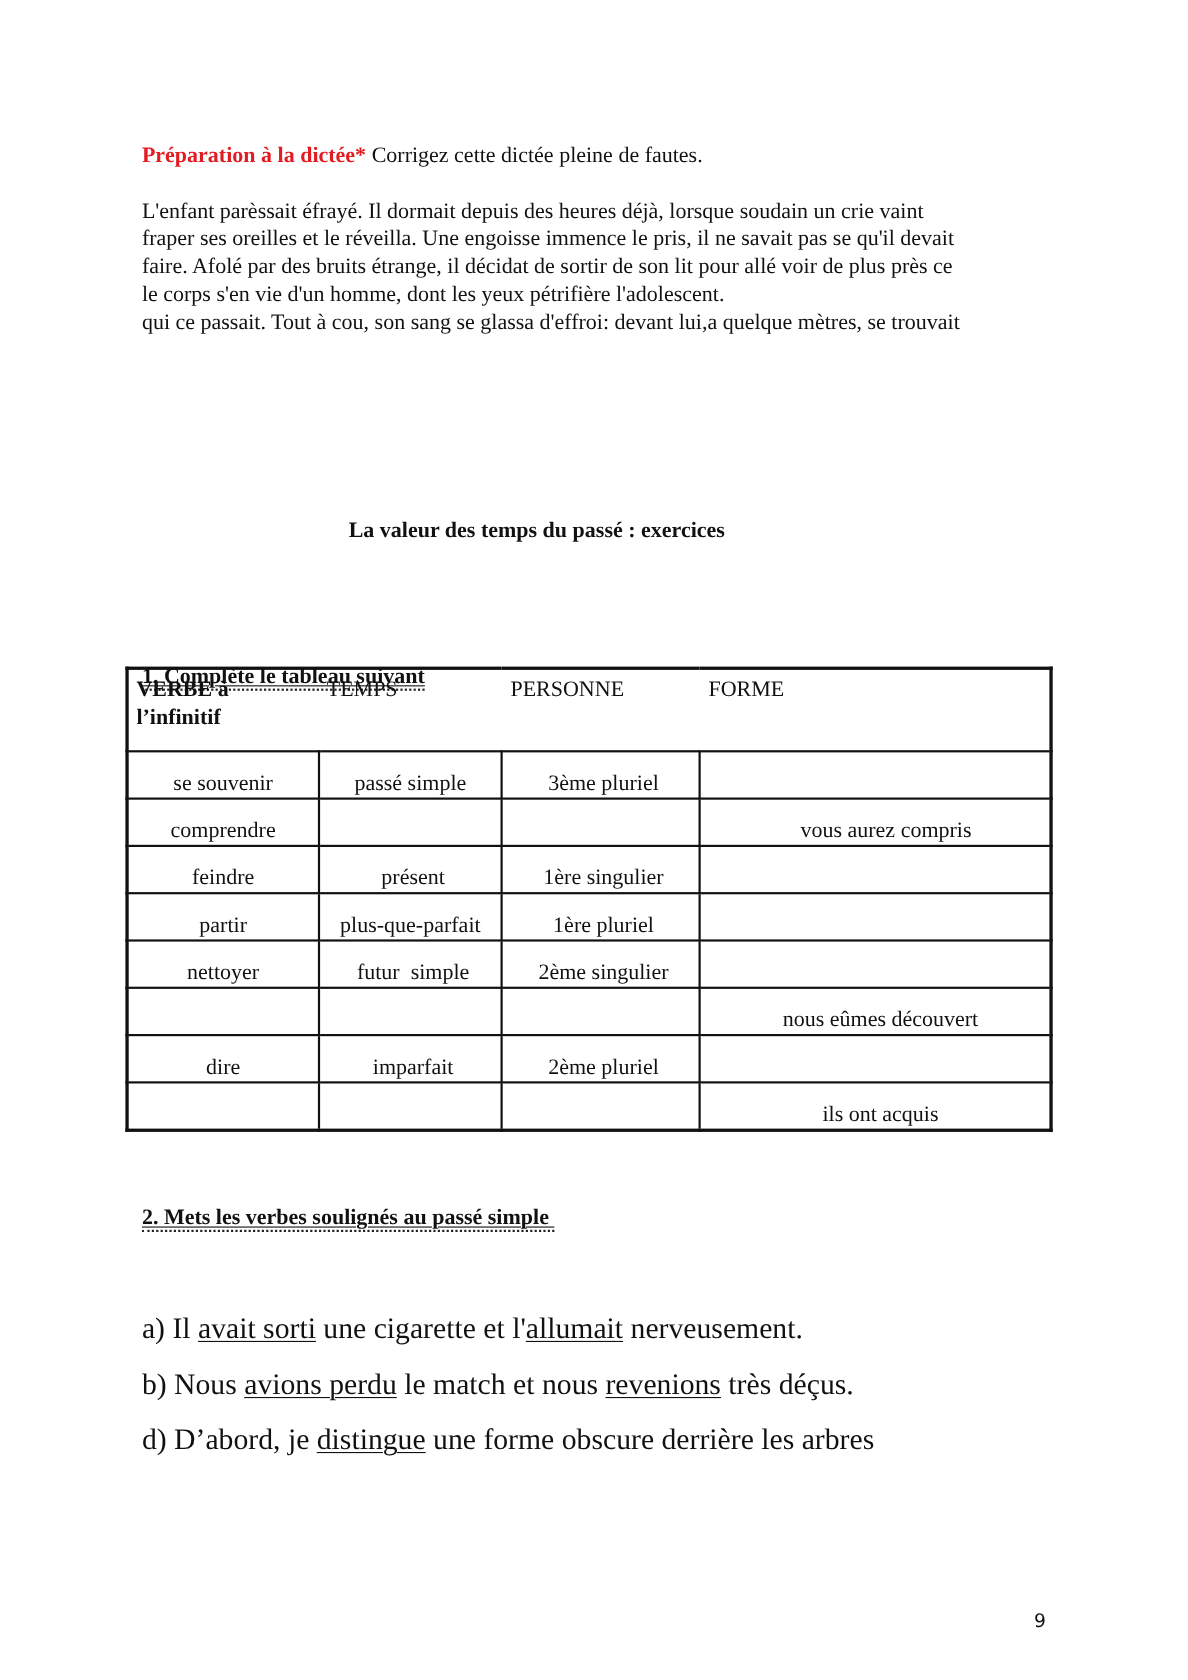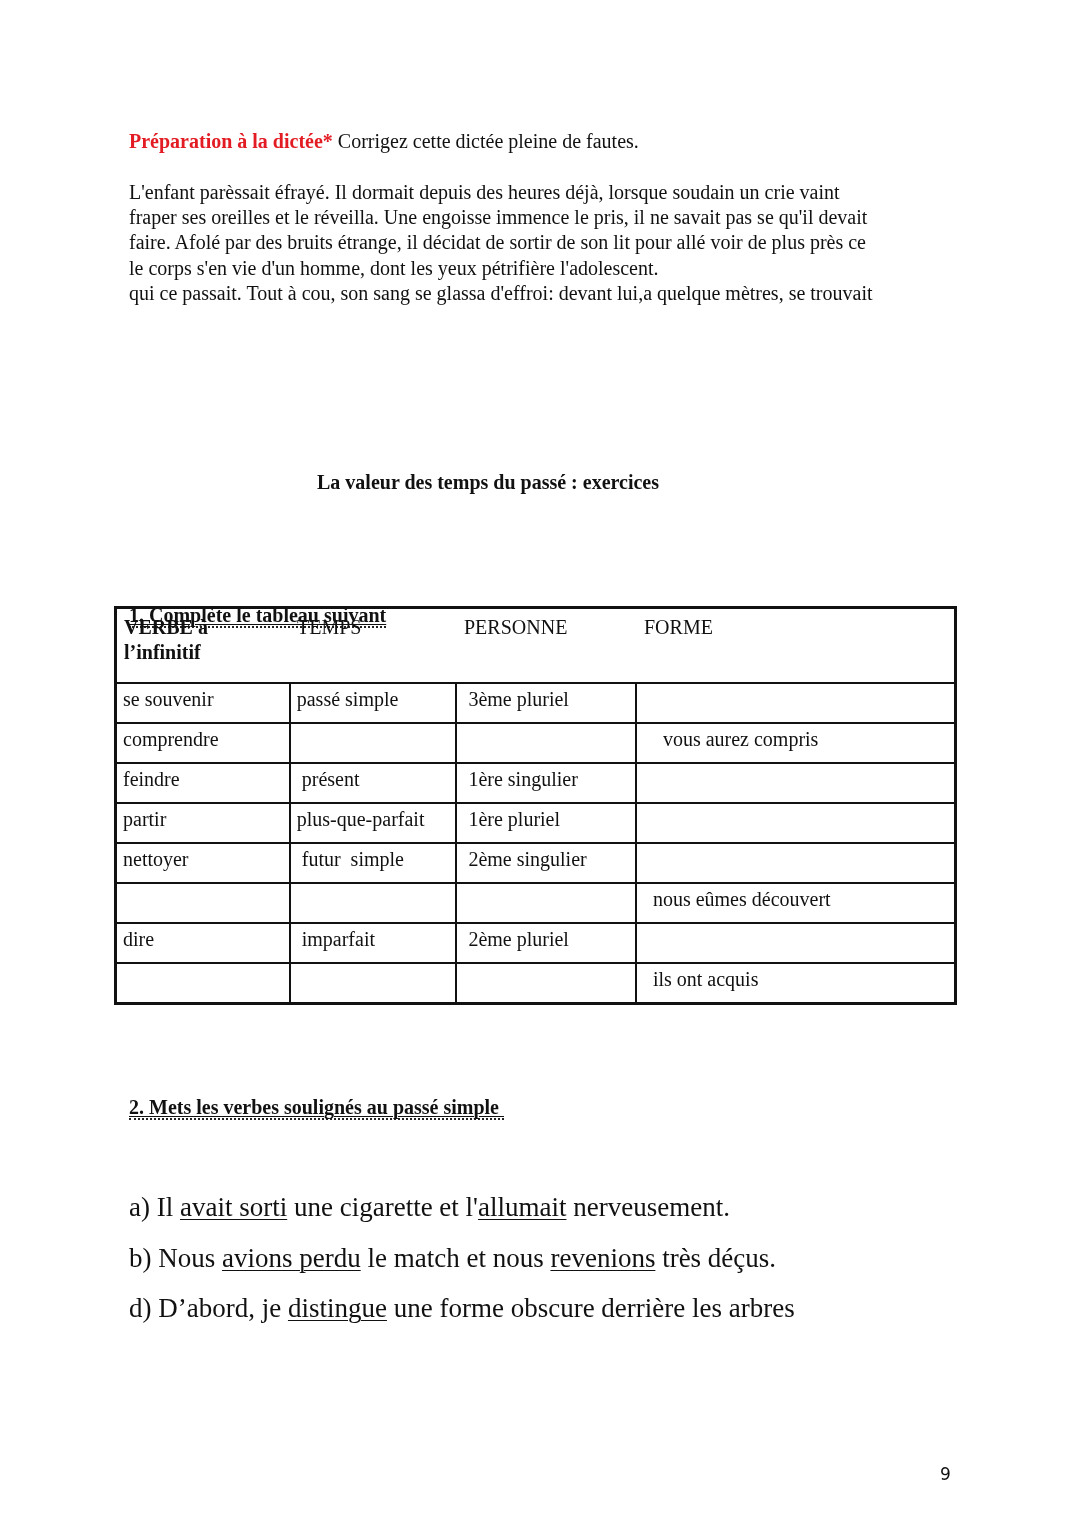--- a/index.html
+++ b/index.html
@@ -89,21 +89,21 @@
     .head-row {
       position: relative;
       height: 70px;
     }
     .head-row .h {
       position: absolute;
       top: 5px;
       white-space: nowrap;
     }
     .head-row .h.bold { font-weight: bold; }
-    .verb-table tr.data td { padding-top: 3px; }
+    .verb-table tr.data td { padding-top: 16px; text-align: center; }
 
     .sentences {
       left: 129px;
       top: 1195px;
       font-size: 27px;
       line-height: 25px;
     }
     .sentence {
       height: 50.5px;
       white-space: nowrap;

